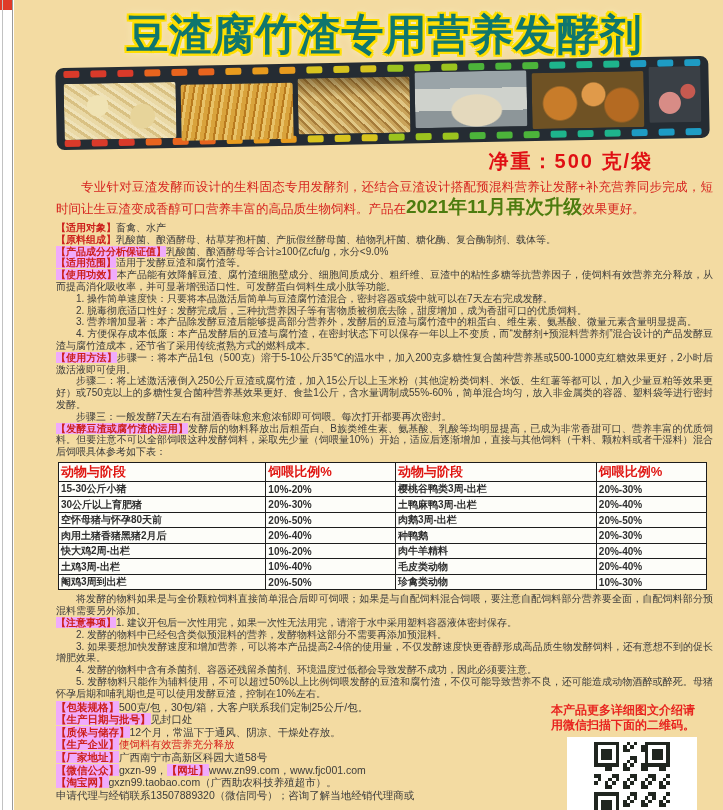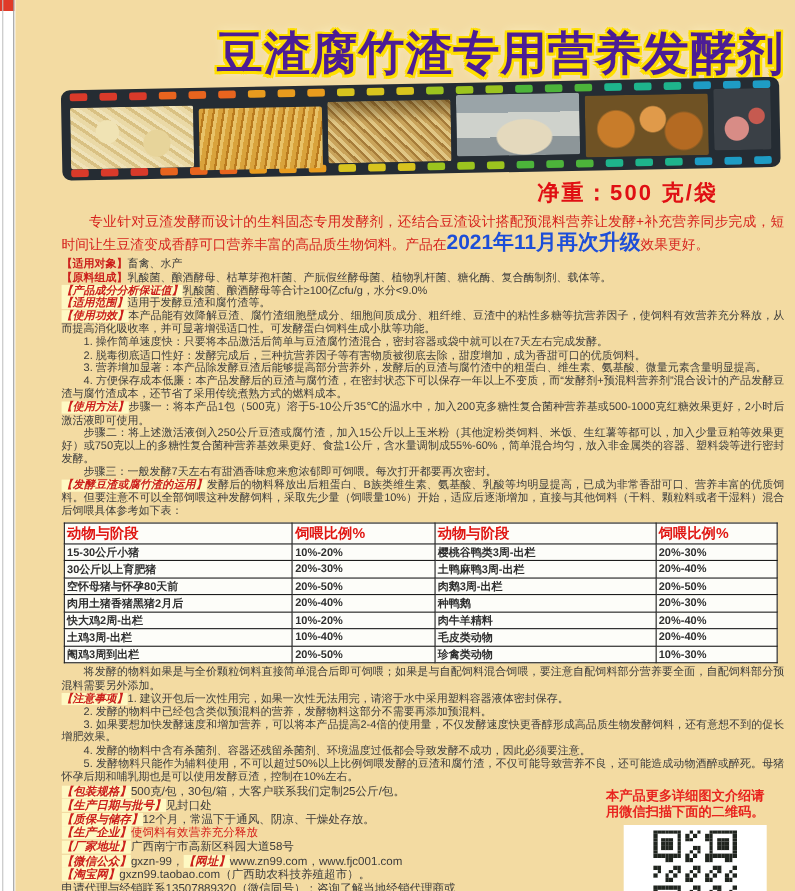--- a/index.html
+++ b/index.html
@@ -12,23 +12,23 @@
   .edge-line-outer{position:absolute;left:2px;top:0;bottom:0;width:1px;background:#c2c2c2;}
   .edge-line-inner{position:absolute;left:12px;top:0;bottom:0;width:1px;background:#9a9a9a;}
   .page{
     position:absolute;left:14px;top:0;right:0;bottom:0;
     background:#f3dba2;
     box-sizing:border-box;
     padding:8px 10px 0 42px;
   }
   
   .title{
-    text-align:right;
+    text-align:center;
     font-size:42px;font-weight:700;letter-spacing:1px;
-    color:#4c1d95;line-height:50px;margin:16px 0 2px 0;
+    color:#0f766e;line-height:50px;margin:2px 0 2px 0;
     text-shadow:
       -2px 0 #ffdf00, 2px 0 #ffdf00, 0 -2px #ffdf00, 0 2px #ffdf00,
       -2px -2px #ffdf00, 2px 2px #ffdf00, -2px 2px #ffdf00, 2px -2px #ffdf00,
       0 0 10px #fff6cf;
     white-space:nowrap;
   }
   
   .filmstrip{
     height:82px;background:#252c33;border-radius:8px;
     margin:2px 4px 4px 0;padding:3px 8px;box-sizing:border-box;
@@ -62,26 +62,26 @@
       transform:translateY(1px);}
   .photo.p6{flex:0 0 52px;background:
       radial-gradient(circle at 40% 65%, #d88c86 0 22%, transparent 24%),
       radial-gradient(circle at 75% 45%, #c65a50 0 14%, transparent 16%),
       #3a4046;
       transform:translateY(-3px);}
   
   .net{font-size:20px;font-weight:700;color:#e00f13;margin:0 60px 2px 0;text-align:right;letter-spacing:2px;}
   
   .intro{margin:0 0 3px 0;color:#d6231e;font-size:12.5px;line-height:20px;text-indent:2em;text-align:justify;}
-  .intro .big{font-size:19px;font-weight:700;color:#1d4ed8;line-height:20px;margin-top:48px;}
+  .intro .big{font-size:19px;font-weight:700;color:#4d7c0f;line-height:20px;margin-top:48px;}
   
   .para{margin:0;font-size:10px;line-height:11.8px;color:#3c3c3c;text-align:justify;}
   .para.indent{text-indent:2em;}
   .lbl{color:#cc201c;font-weight:700;}
-  .hl{background:#fef9c3;font-style:italic;}
+  .hl{background:#f0abfc;}
   .red-val{color:#d6231e;}
   
   table.feed{border-collapse:collapse;width:calc(100% - 8px);margin:4px 4px 3px 2px;background:#fdfdf9;}
   table.feed th,table.feed td{border:1.6px solid #1d1d1d;text-align:left;padding:0 2px;}
   table.feed th{color:#e01612;font-size:13px;font-weight:700;height:18px;}
   table.feed td{font-size:10px;font-weight:700;color:#2f2f2f;height:14.5px;}
   .c1{width:32%;} .c2{width:20%;} .c3{width:31%;} .c4{width:17%;}
   
   .footer{display:flex;margin-top:1px;}
   .footer-left{flex:1;min-width:0;}

